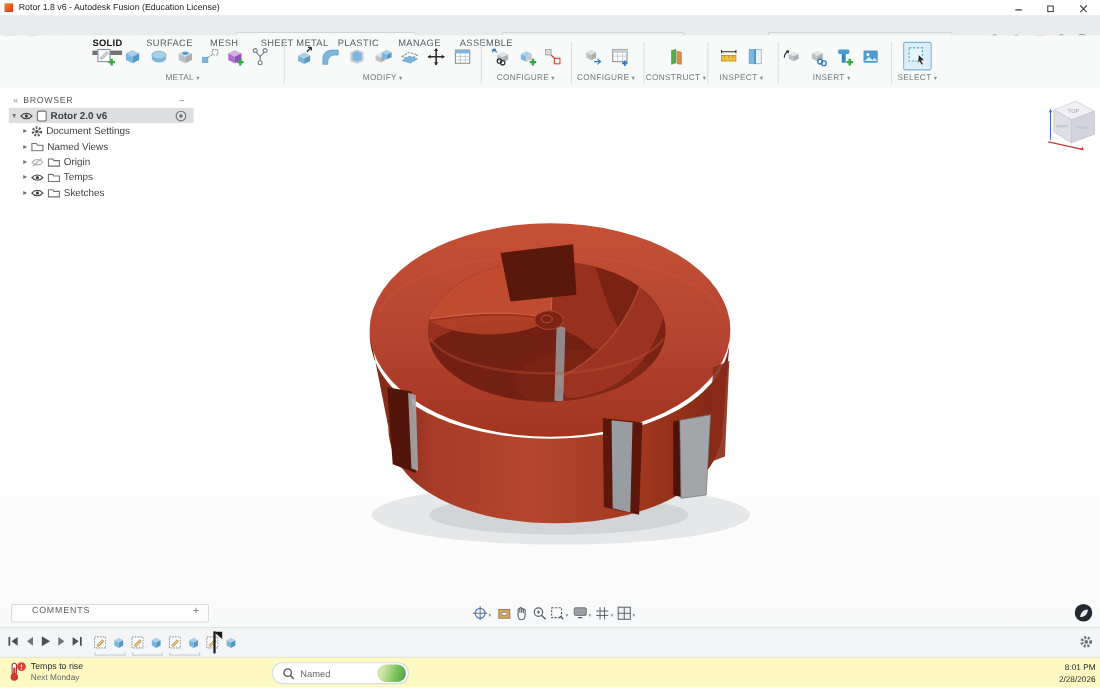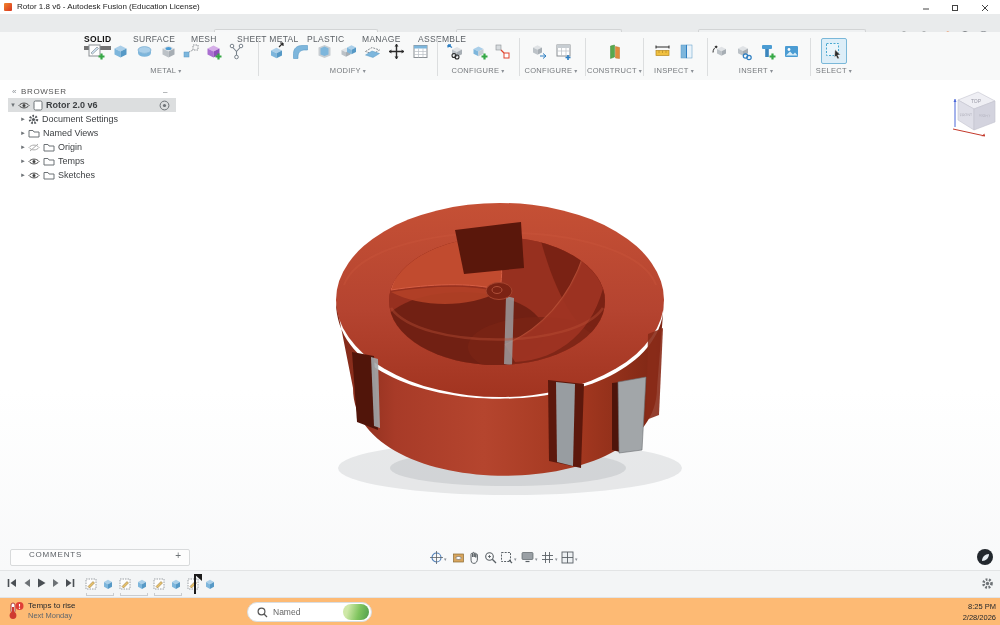--- a/index.html
+++ b/index.html
@@ -70,21 +70,21 @@
   
   #timeline{left:0;top:570px;width:1000px;height:27px;background:#f3f5f6;border-top:1px solid #e2e4e5}
   .pb{top:6px}
   #feat-row{left:84px;top:5px;display:flex;gap:4px}
   .feat{width:13px;height:15px;display:flex;align-items:center;justify-content:center}
   #playhead-line{left:194px;top:3px;width:2px;height:20px;background:#1b1b1b}
   #playhead-flag{left:194px;top:3px}
   .tbracket{top:22px;height:2px;border-left:1px solid #c9cccf;border-right:1px solid #c9cccf;border-bottom:1px solid #c9cccf}
 
   
-  #taskbar{left:0;top:597px;width:1000px;height:28px;background:#fdba74;border-top:1px solid #e0e4e8}
+  #taskbar{left:0;top:597px;width:1000px;height:28px;background:#fef9c3;border-top:1px solid #e0e4e8}
   #weather-l1{left:28px;top:3px;font-size:8px;color:#24282c}
   #weather-l2{left:28px;top:13px;font-size:7.5px;color:#5f666d}
   #search-pill{left:247px;top:4px;width:125px;height:20px;background:#ffffff;border:1px solid #d9dde1;
                border-radius:10px;display:flex;align-items:center;box-sizing:border-box}
   #search-pill .st{font-size:8.5px;color:#666;margin-left:5px;flex:1}
   #search-img{width:26px;height:16px;border-radius:8px;margin-right:2px;
               background:linear-gradient(105deg,#cfe8a8 20%,#7fc45e 60%,#4f9c4b)}
   #tray-time{left:952px;top:3px;width:44px;text-align:right;font-size:7.5px;color:#24282c;line-height:11px}
 </style>
 </head>
@@ -828,16 +828,16 @@
   <div class="abs" id="search-pill">
     <svg width="11" height="11" style="margin-left:9px">
         <circle cx="4.5" cy="4.5" r="3.4" fill="none" stroke="#555" stroke-width="1.2"></circle>
         <path d="M7 7l3 3" stroke="#555" stroke-width="1.3"></path>
       </svg>
     <span class="st">Named</span>
     <div id="search-img"></div>
   </div>
 
   <div class="abs" id="tray-time">
-    <div>8:25 PM</div>
+    <div>8:01 PM</div>
     <div>2/28/2026</div>
   </div>
 </div>
 
 </body></html>

